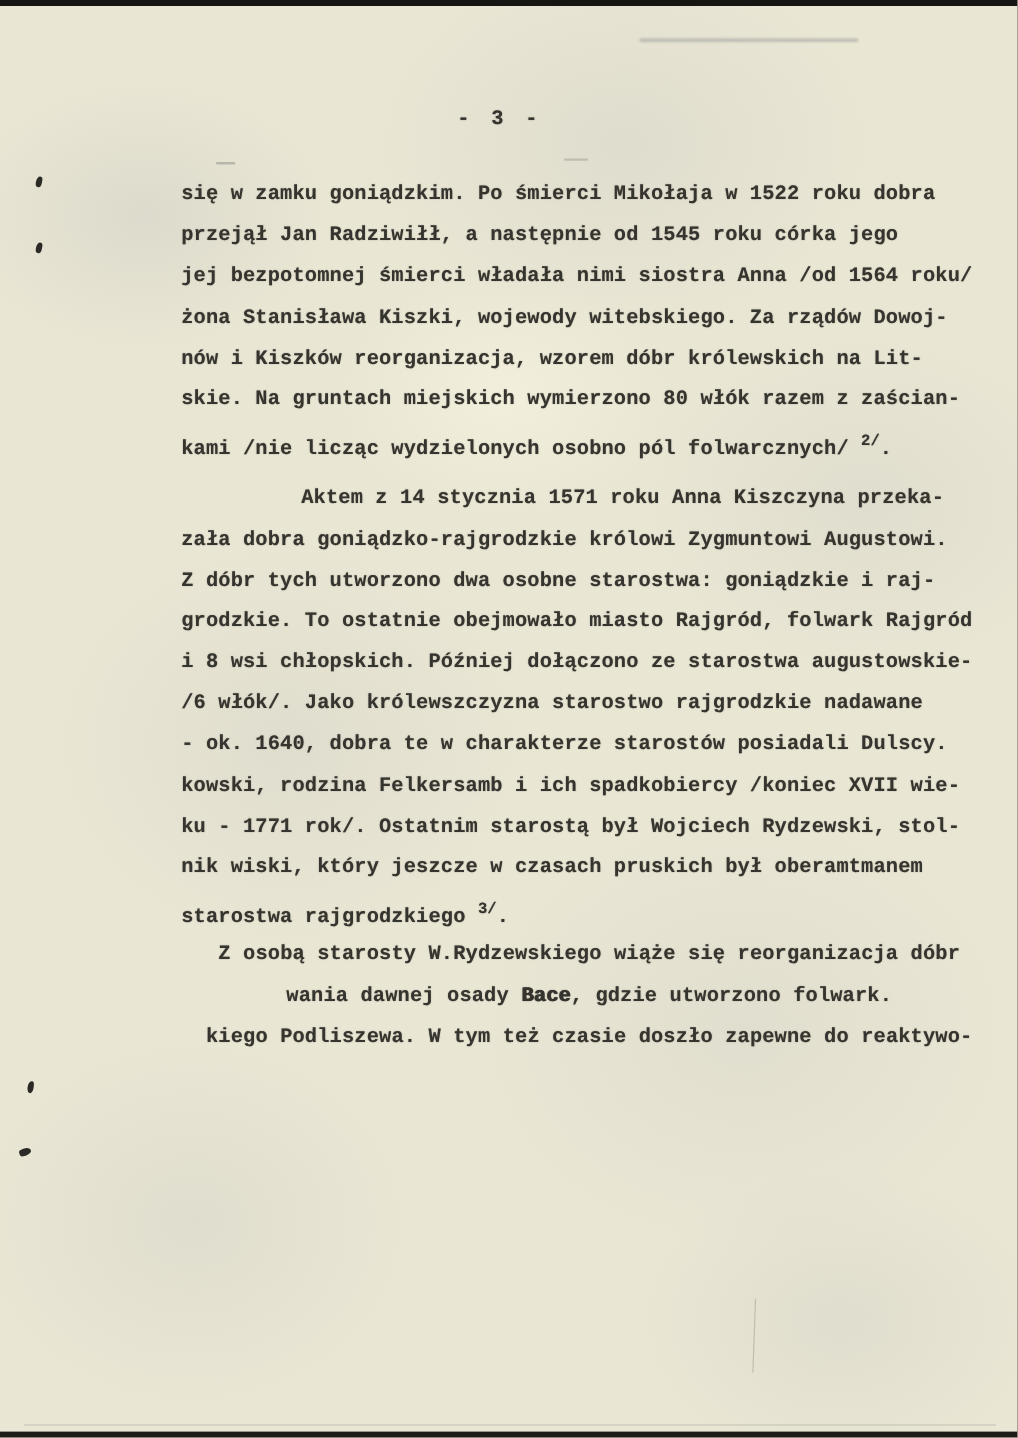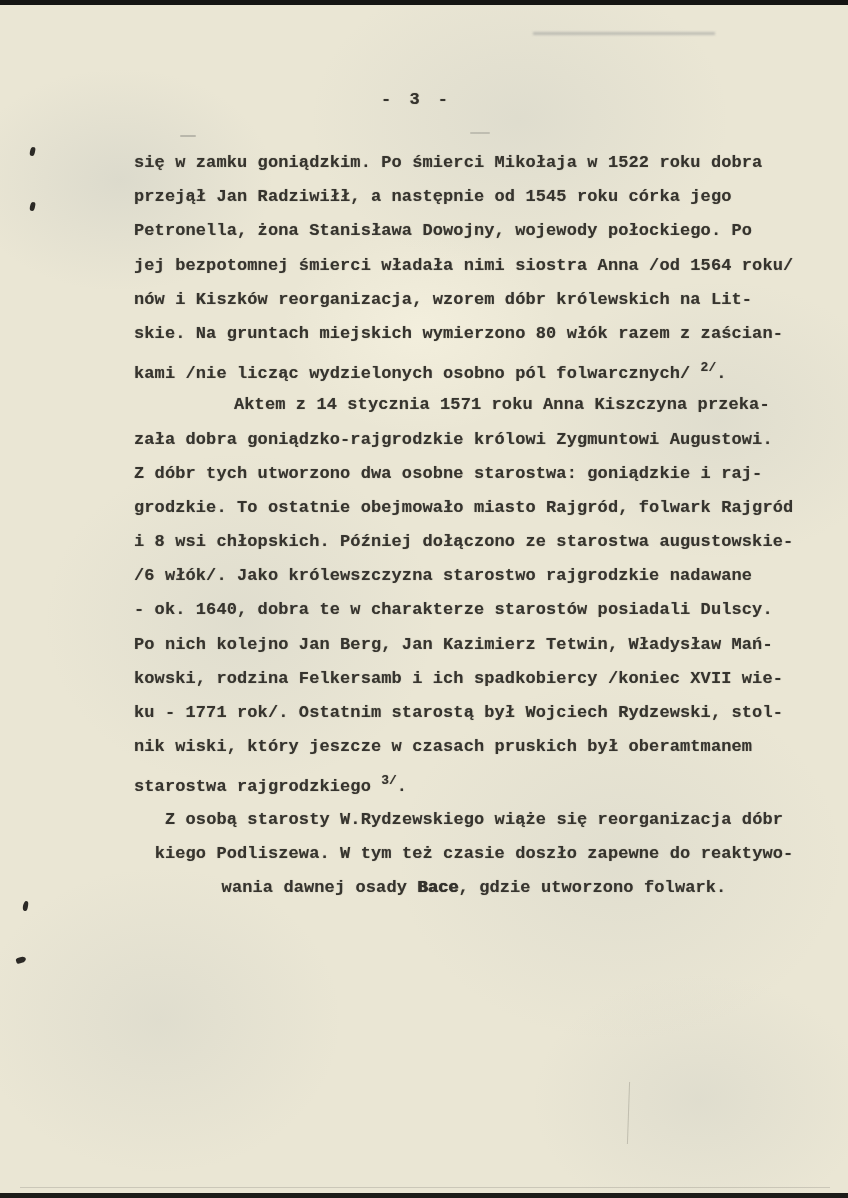--- a/index.html
+++ b/index.html
@@ -36,30 +36,30 @@
     .s1{left:30px;top:147px;width:5px;height:9px;transform:rotate(12deg);}
     .s2{left:30px;top:202px;width:5px;height:9px;transform:rotate(12deg);}
     .s3{left:23px;top:901px;width:5px;height:10px;transform:rotate(8deg);}
     .s4{left:16px;top:957px;width:10px;height:6px;transform:rotate(-18deg);border-radius:40% 60% 60% 40%;}
     .page-number{
       position:absolute;left:381px;top:90px;
       font-size:17px;font-weight:700;color:var(--ink,#36342e);
       letter-spacing:4px;text-shadow:0 0 1px rgba(54,50,42,0.6);
     }
     .text-block{
-      position:absolute;left:134px;top:146px;width:680px;
+      position:absolute;left:151px;top:146px;width:680px;
       color:var(--ink,#36342e);font-size:17px;font-weight:700;
     }
     .line{
       white-space:pre;line-height:34.2px;height:34.2px;
       letter-spacing:0.1px;
       text-shadow:0 0 1px rgba(54,50,42,0.5);
     }
     .paragraph.indent-first .line:first-child{text-indent:100px;}
-    .paragraph.p2{margin-top:3px;}
+    .paragraph.p2{margin-top:14px;}
     .paragraph.p3{margin-top:4px;text-align:center;}
     .sup{font-size:13px;vertical-align:7px;letter-spacing:0;}
     .overstrike{font-weight:700;text-shadow:0.8px 0 0 currentColor,0 0 1px rgba(54,50,42,0.8);}
   </style>
 </head>
 <body>
 
 <div class="page" style="background-color: rgb(234, 230, 212);">
   <div class="edge top"></div>
   <div class="edge bottom"></div>
@@ -72,39 +72,38 @@
   <div class="speck s2"></div>
   <div class="speck s3"></div>
   <div class="speck s4"></div>
 
   <div class="page-number">- 3 -</div>
 
   <div class="text-block">
       <div class="paragraph p1">
         <div class="line">się w zamku goniądzkim. Po śmierci Mikołaja w 1522 roku dobra</div>
         <div class="line">przejął Jan Radziwiłł, a następnie od 1545 roku córka jego</div>
-        <div class="line">Petronella, żona Stanisława Dowojny, wojewody połockiego. Po</div>
         <div class="line">jej bezpotomnej śmierci władała nimi siostra Anna /od 1564 roku/</div>
+        <div class="line">żona Stanisława Kiszki, wojewody witebskiego. Za rządów Dowoj-</div>
         <div class="line">nów i Kiszków reorganizacja, wzorem dóbr królewskich na Lit-</div>
         <div class="line">skie. Na gruntach miejskich wymierzono 80 włók razem z zaścian-</div>
         <div class="line"><span>kami /nie licząc wydzielonych osobno pól folwarcznych/ </span><span class="sup">2/</span><span>.</span></div>
       </div>
       <div class="paragraph p2 indent-first">
         <div class="line">Aktem z 14 stycznia 1571 roku Anna Kiszczyna przeka-</div>
         <div class="line">zała dobra goniądzko-rajgrodzkie królowi Zygmuntowi Augustowi.</div>
         <div class="line">Z dóbr tych utworzono dwa osobne starostwa: goniądzkie i raj-</div>
         <div class="line">grodzkie. To ostatnie obejmowało miasto Rajgród, folwark Rajgród</div>
         <div class="line">i 8 wsi chłopskich. Później dołączono ze starostwa augustowskie-</div>
         <div class="line">/6 włók/. Jako królewszczyzna starostwo rajgrodzkie nadawane</div>
         <div class="line">- ok. 1640, dobra te w charakterze starostów posiadali Dulscy.</div>
-        <div class="line">Po nich kolejno Jan Berg, Jan Kazimierz Tetwin, Władysław Mań-</div>
         <div class="line">kowski, rodzina Felkersamb i ich spadkobiercy /koniec XVII wie-</div>
         <div class="line">ku - 1771 rok/. Ostatnim starostą był Wojciech Rydzewski, stol-</div>
         <div class="line">nik wiski, który jeszcze w czasach pruskich był oberamtmanem</div>
         <div class="line"><span>starostwa rajgrodzkiego </span><span class="sup">3/</span><span>.</span></div>
       </div>
       <div class="paragraph p3">
         <div class="line">Z osobą starosty W.Rydzewskiego wiąże się reorganizacja dóbr</div>
+        <div class="line"><span>wania dawnej osady </span><span class="overstrike">Bace</span><span>, gdzie utworzono folwark.</span></div>
         <div class="line">kiego Podliszewa. W tym też czasie doszło zapewne do reaktywo-</div>
-        <div class="line"><span>wania dawnej osady </span><span class="overstrike">Bace</span><span>, gdzie utworzono folwark.</span></div>
       </div>
     </div>
 </div>
 
 </body></html>

